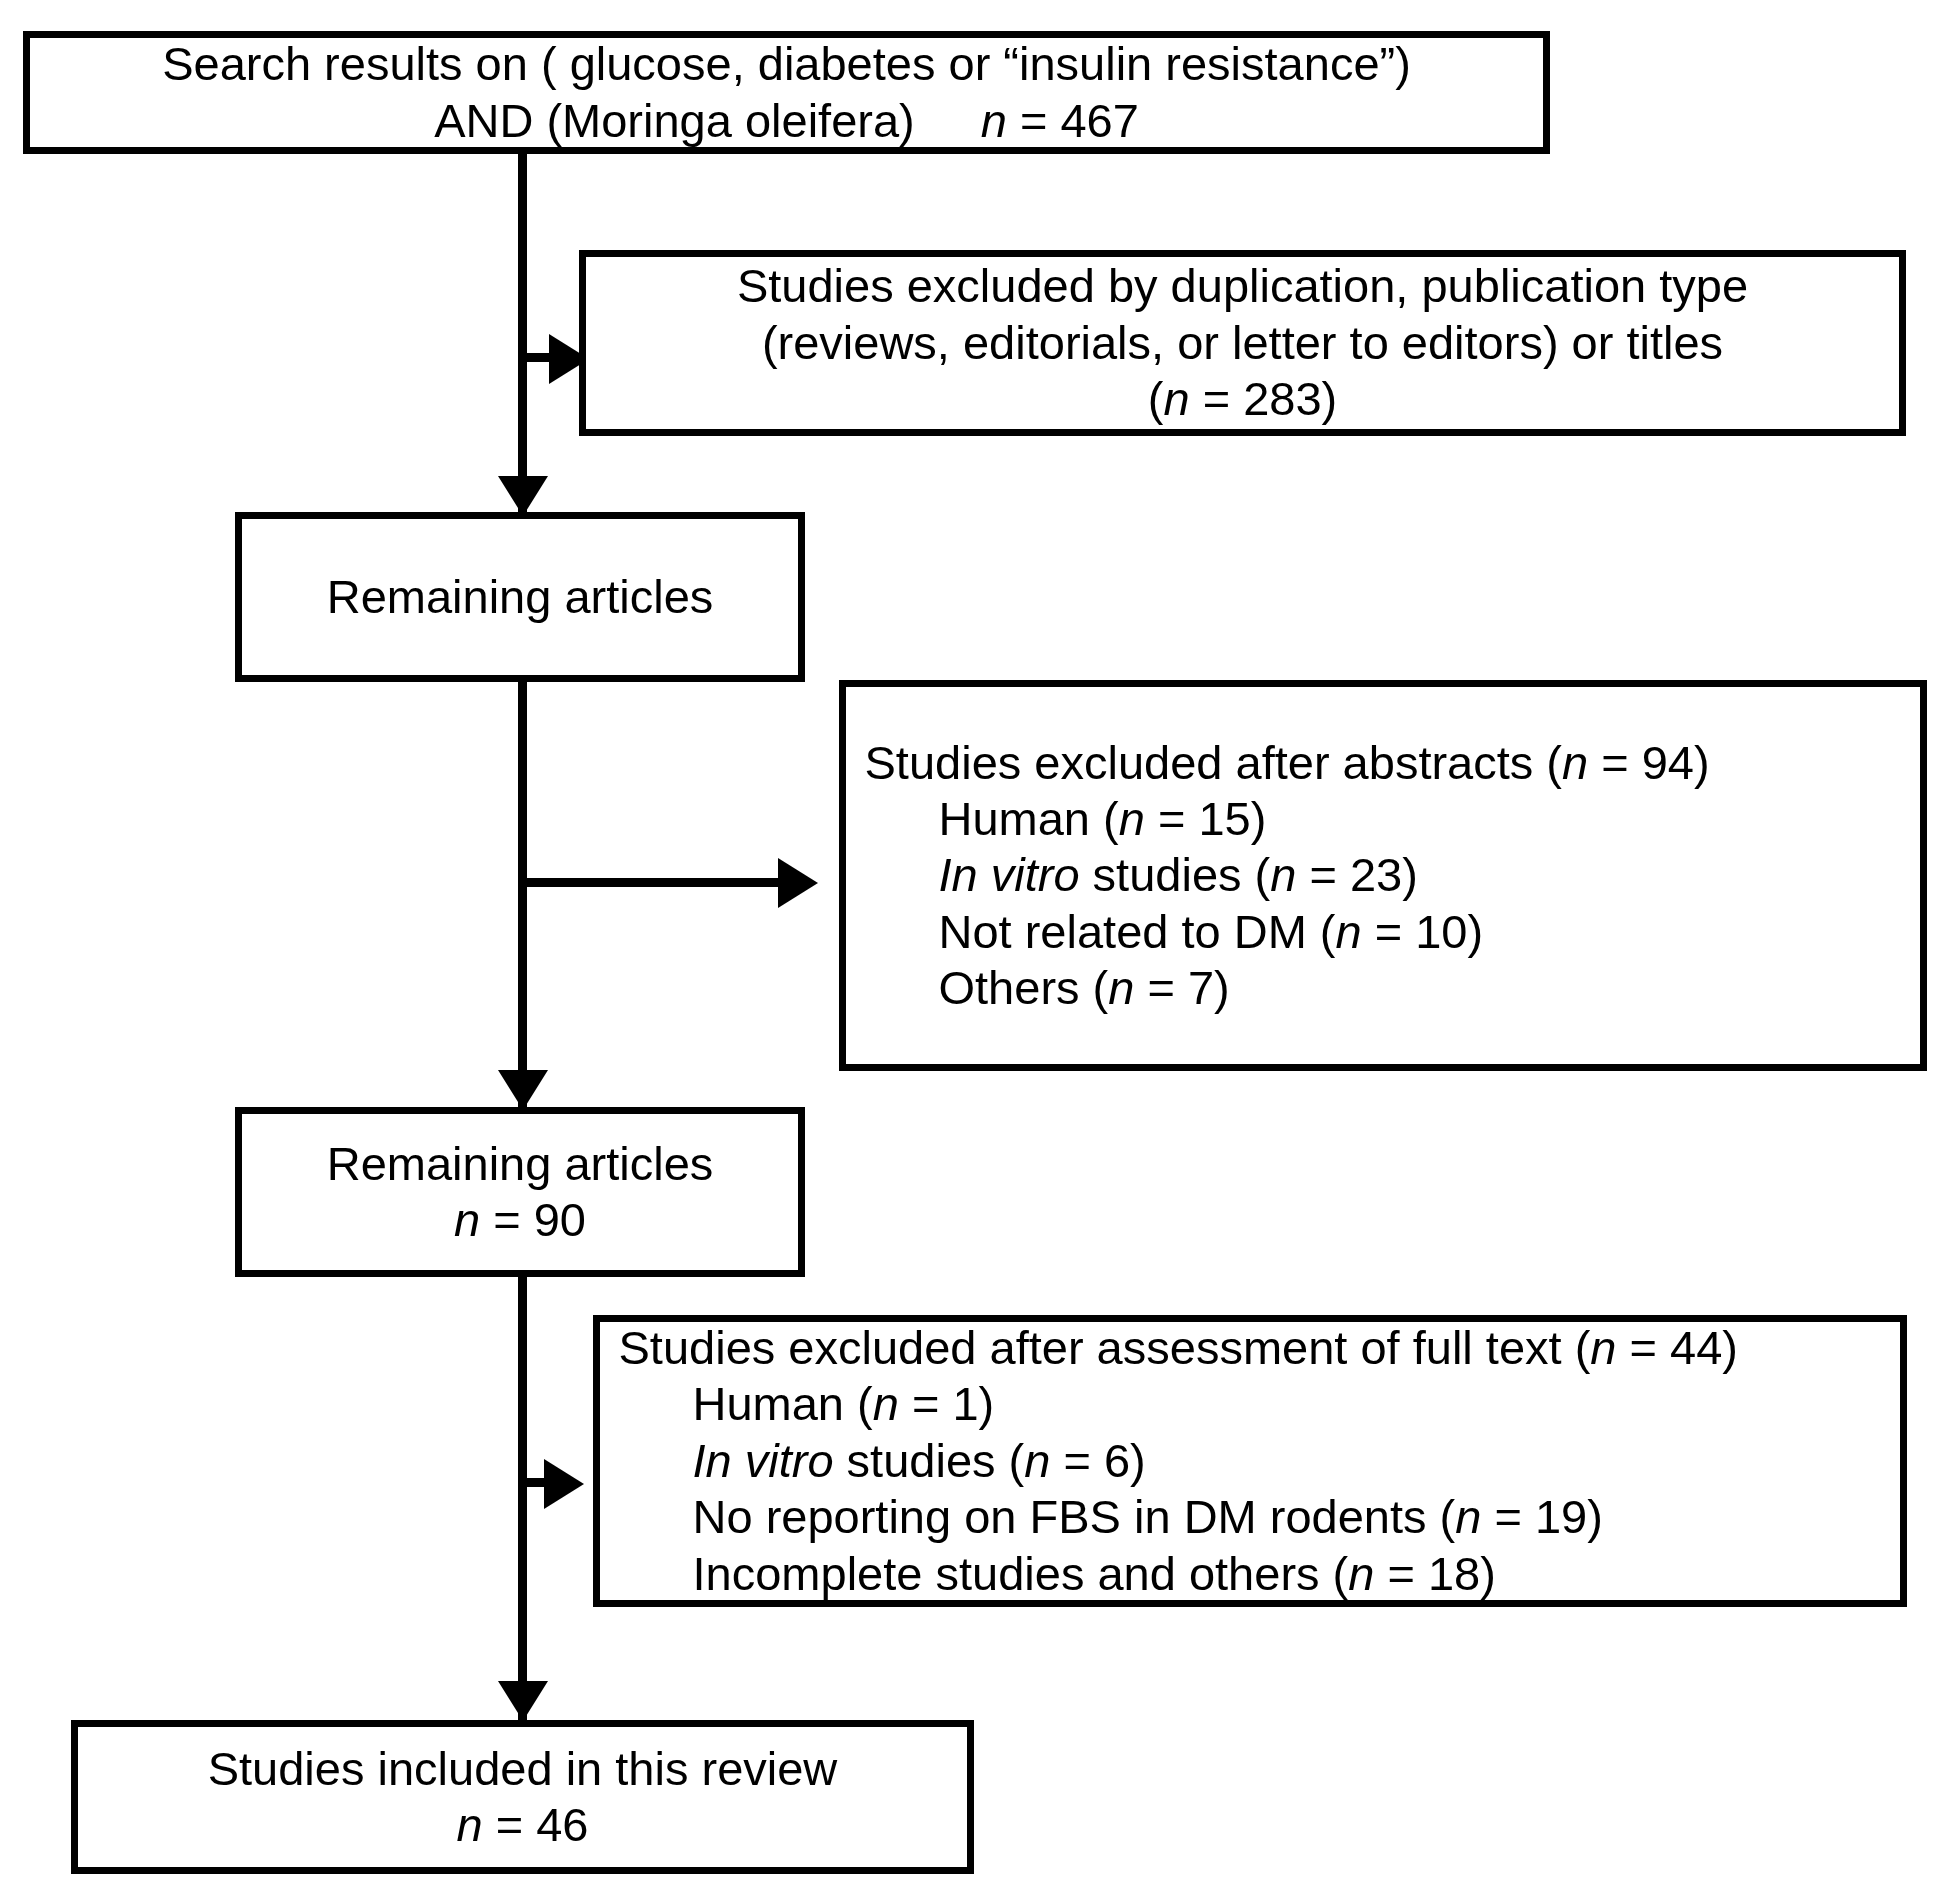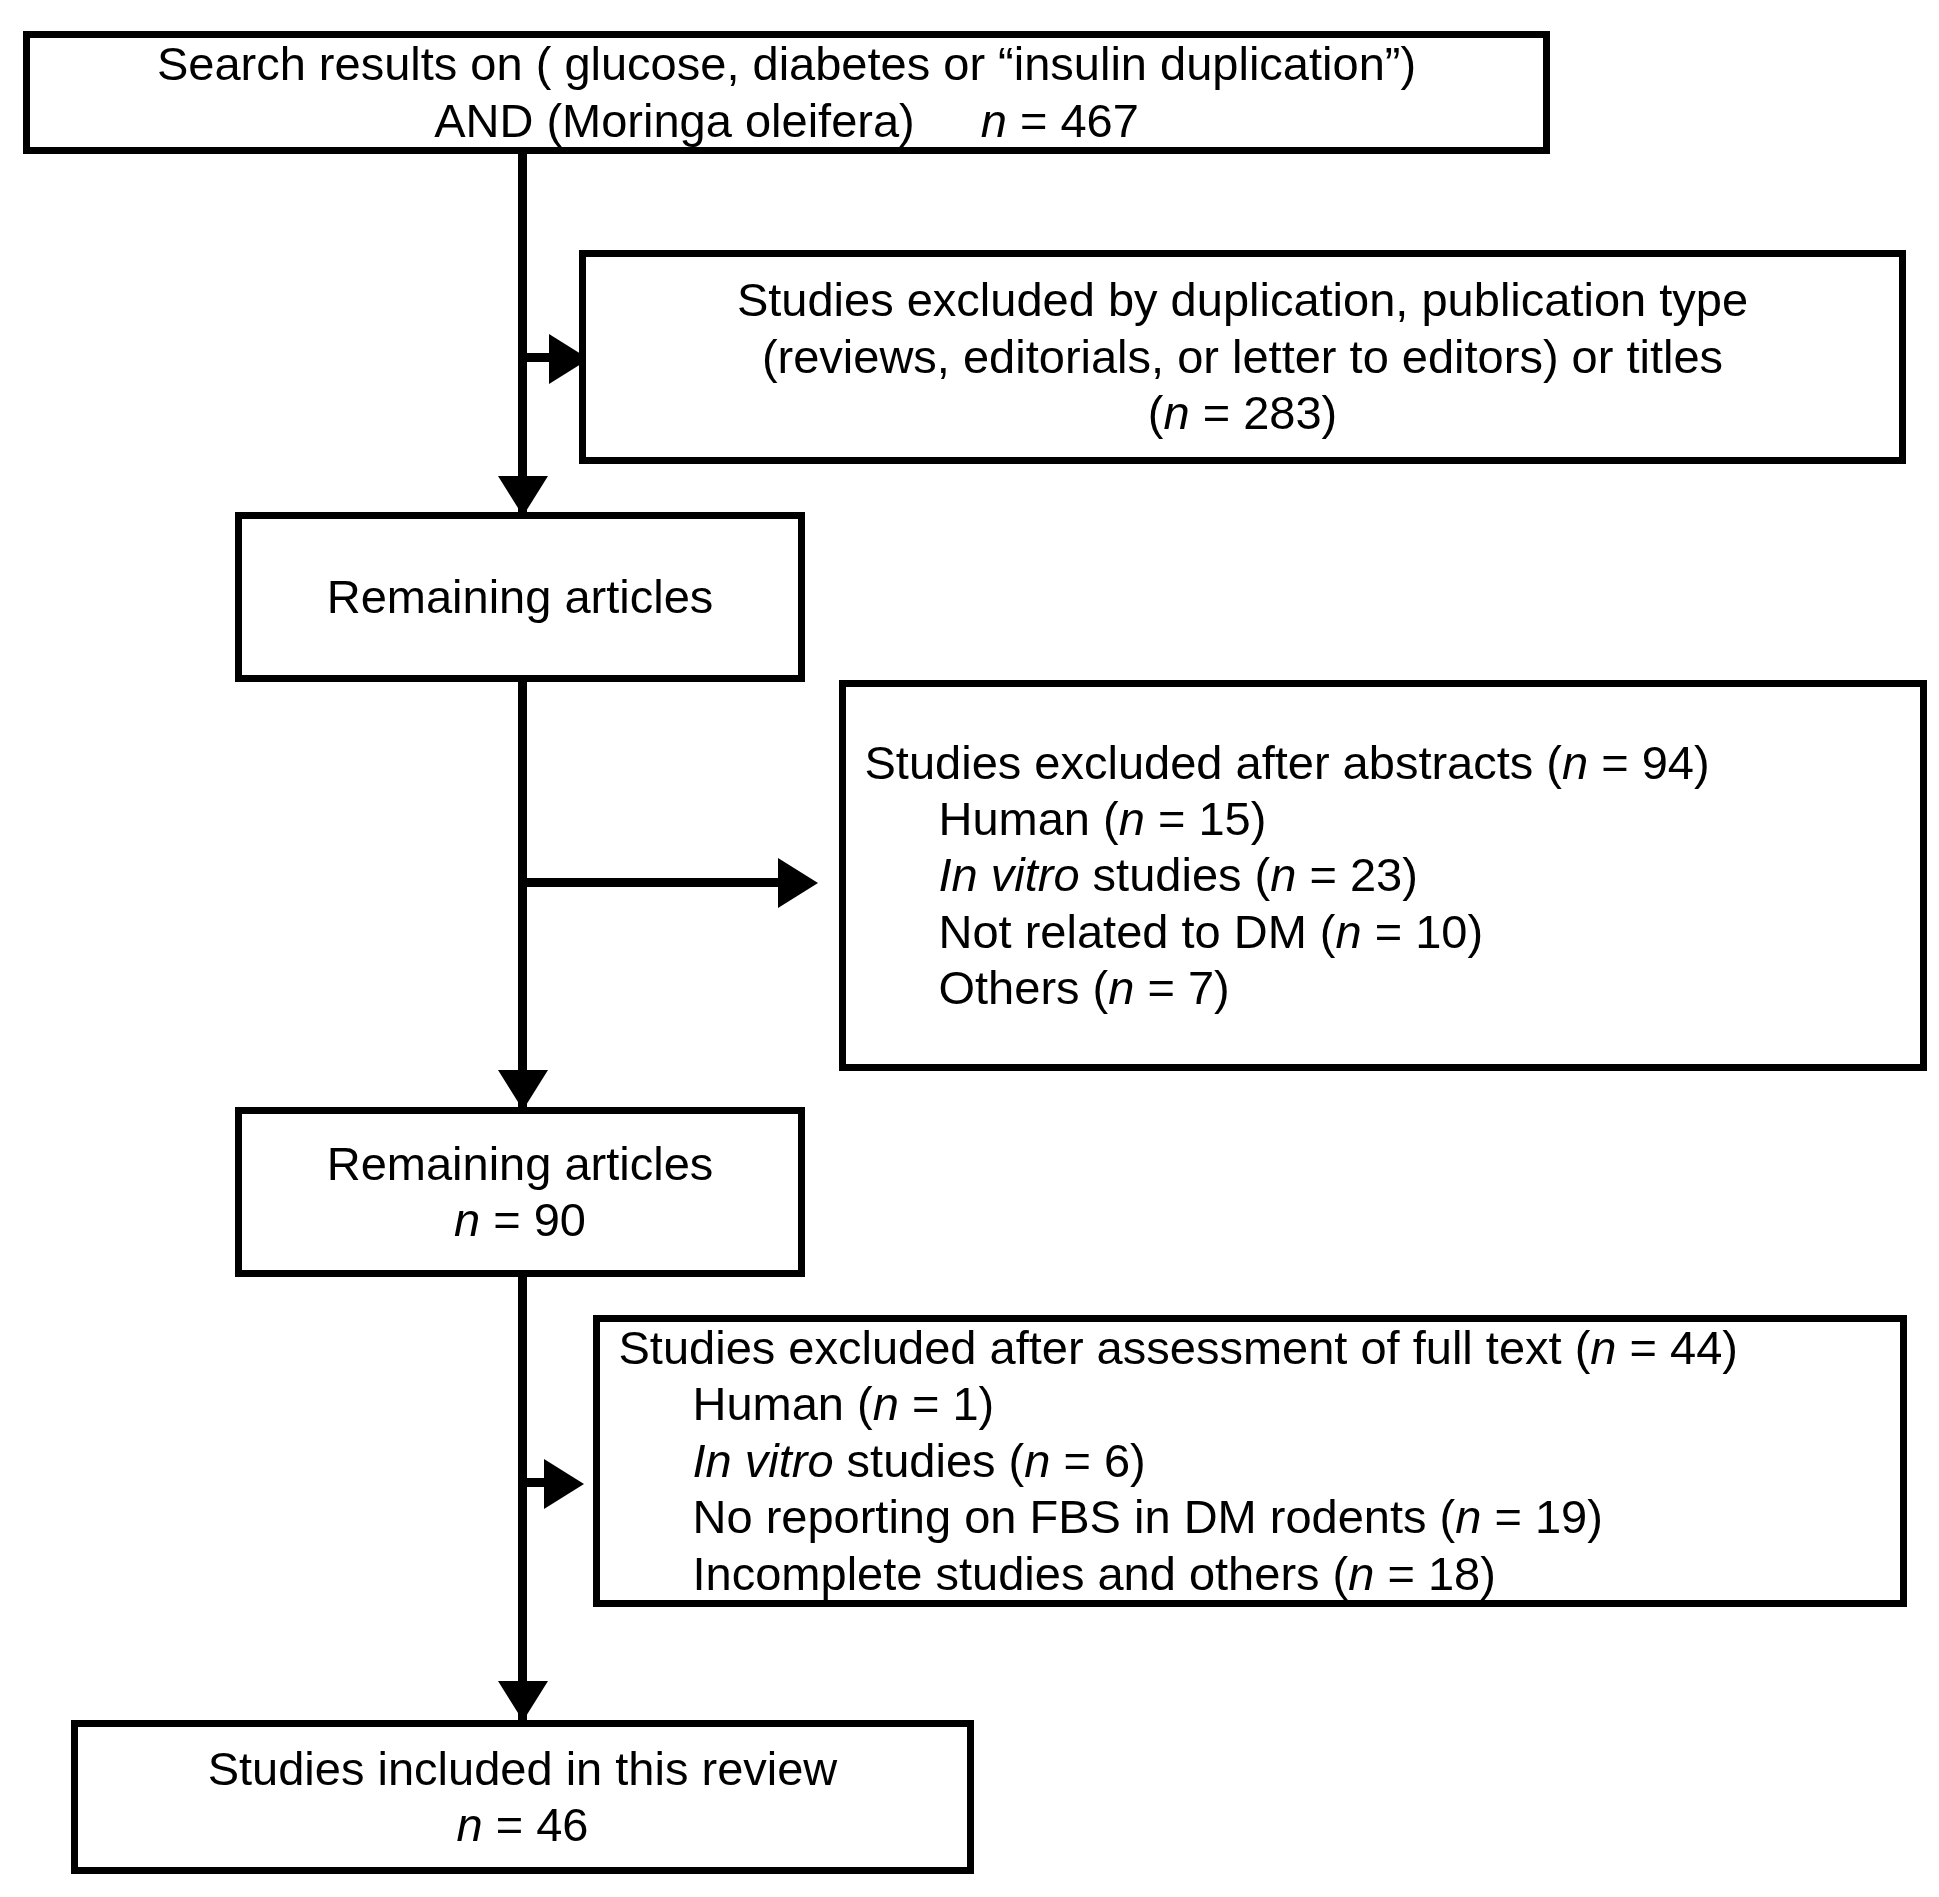--- a/index.html
+++ b/index.html
@@ -88,25 +88,25 @@
   <div class="hline" style="left:518px; top:878px; width:270px;"></div>
   <div class="arrow-right" style="left:778px; top:858px;"></div>
 
   <div class="vline" style="left:518px; top:1273px; height:455px;"></div>
   <div class="arrow-down" style="left:498px; top:1681px;"></div>
 
   <div class="hline" style="left:518px; top:1478px; width:43px;"></div>
   <div class="arrow-right" style="left:544px; top:1459px;"></div>
 
   <div class="box center" style="left:23px; top:31px; width:1527px; height:123px; padding:0 18.5px;">
-    <div class="line">Search results on ( glucose, diabetes or “insulin duplication”)</div>
+    <div class="line">Search results on ( glucose, diabetes or “insulin resistance”)</div>
     <div class="line"><span>AND (Moringa oleifera)</span><span style="display:inline-block;width:66px;"></span><span class="ital">n</span><span> = 467</span></div>
   </div>
 
-  <div class="box center" style="left:579px; top:250px; width:1327px; height:214px; padding:0 18.5px;">
+  <div class="box center" style="left:579px; top:250px; width:1327px; height:186px; padding:0 18.5px;">
     <div class="line">Studies excluded by duplication, publication type</div>
     <div class="line">(reviews, editorials, or letter to editors) or titles</div>
     <div class="line"><span>(</span><span class="ital">n</span><span> = 283)</span></div>
   </div>
 
   <div class="box center" style="left:235px; top:512px; width:570px; height:170px; padding:0 15.4px;">
     <div class="line">Remaining articles</div>
   </div>
 
   <div class="box left" style="left:818px; top:680px; width:1088px; height:391px; padding:10.8px 18.5px;margin-left:21px;">

